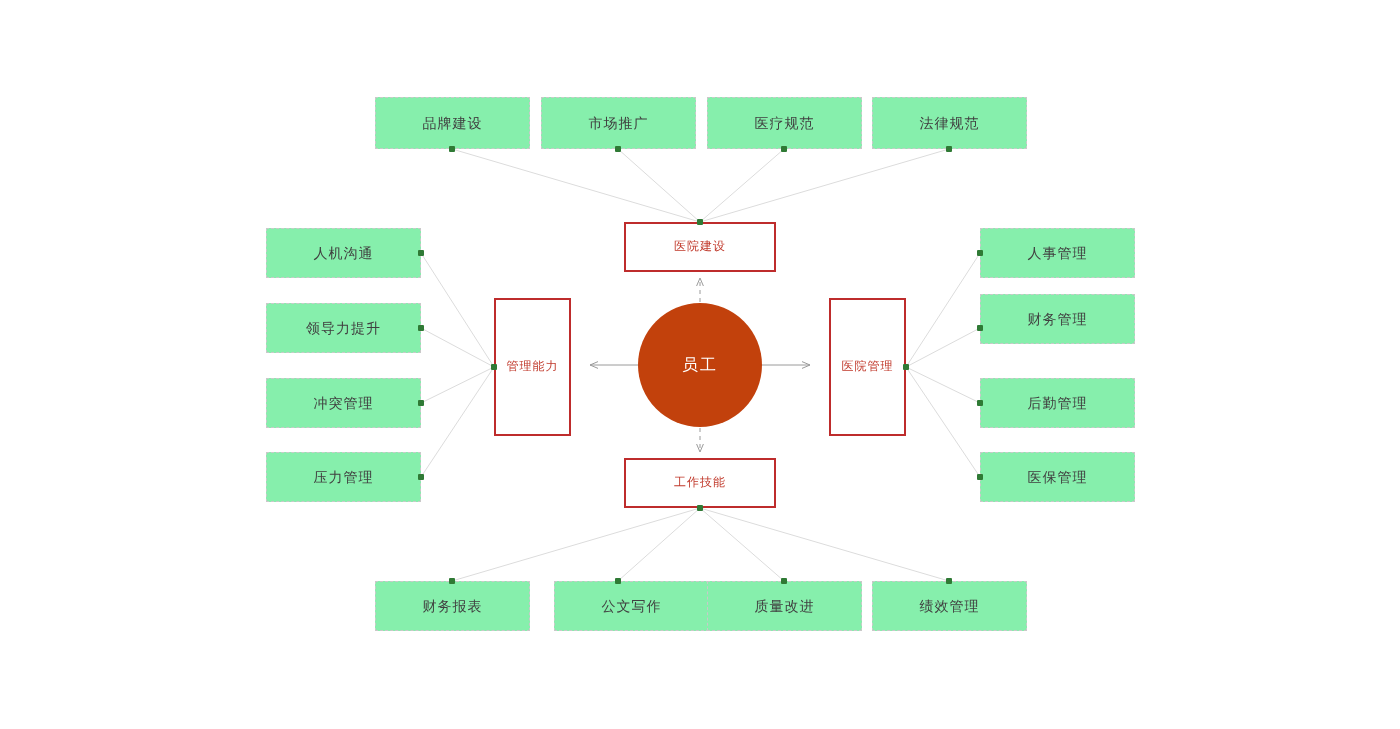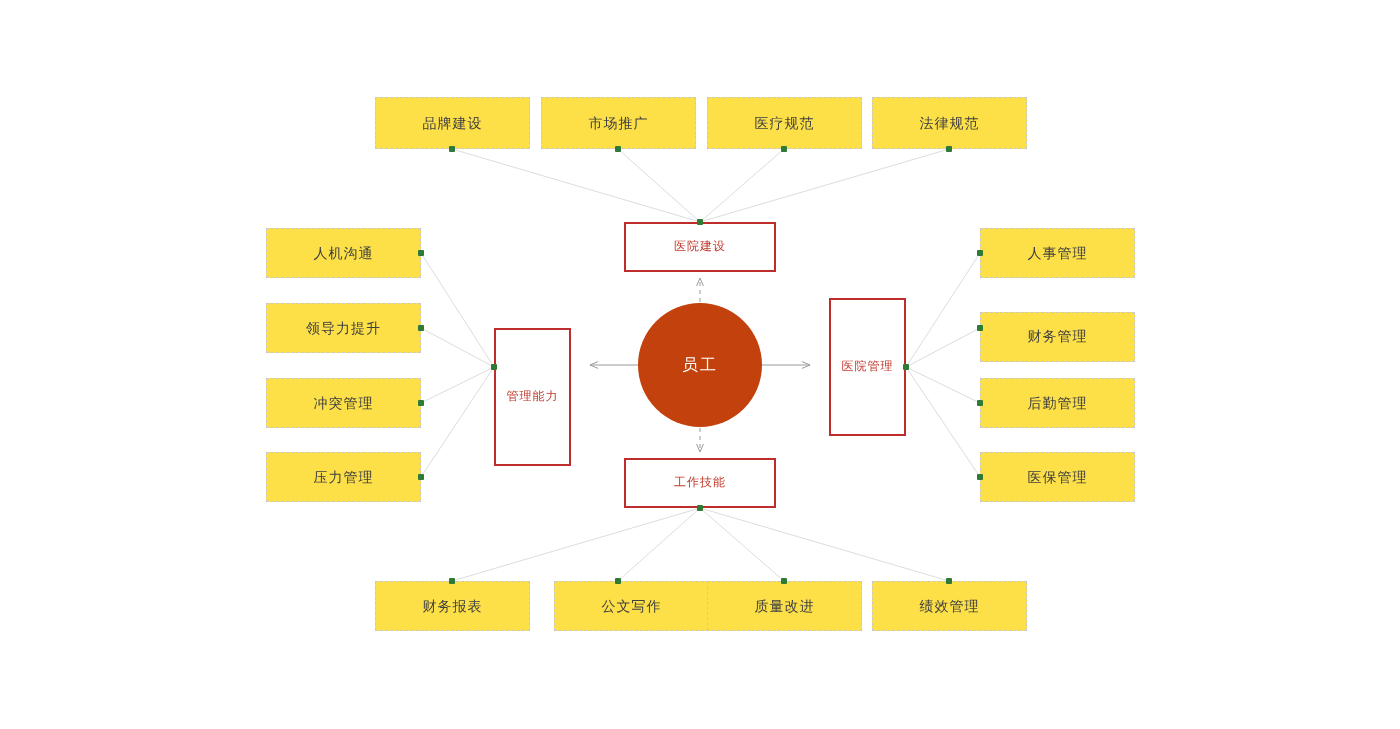--- a/index.html
+++ b/index.html
@@ -32,21 +32,21 @@
     display: flex;
     align-items: center;
     justify-content: center;
     text-align: center;
     line-height: 1.3;
   }
 
   
   .leaf {
     border: 1px dashed #c9c9c9;
-    background: #fde047;
+    background: #86efac;
     color: #404040;
     font-size: 14px;
     letter-spacing: 1px;
   }
 
   
   .branch {
     border: 2px solid #be2c2c;
     background: #ffffff;
     color: #c0392b;
@@ -105,33 +105,33 @@
         <line x1="645" y1="365" x2="590" y2="365" stroke="#9a9a9a" stroke-width="1" marker-end="url(#arrowhead)"></line>
         <line x1="755" y1="365" x2="810" y2="365" stroke="#9a9a9a" stroke-width="1" marker-end="url(#arrowhead)"></line>
         <line x1="700" y1="310" x2="700" y2="278" stroke="#9a9a9a" stroke-width="1" stroke-dasharray="4 4" marker-end="url(#arrowhead)"></line>
         <line x1="700" y1="420" x2="700" y2="452" stroke="#9a9a9a" stroke-width="1" stroke-dasharray="4 4" marker-end="url(#arrowhead)"></line>
       </g>
   </svg>
 
   <div id="nodes-layer">
       <div class="node hub" style="left: 638px; top: 303px; width: 124px; height: 124px; background: #c2410c; color: rgb(255, 255, 255);">员工</div>
       <div class="node branch" style="left: 624px; top: 222px; width: 152px; height: 50px; border-color: rgb(190, 44, 44); color: rgb(192, 57, 43);">医院建设</div>
-      <div class="node branch" style="left: 494px; top: 298px; width: 77px; height: 138px; border-color: rgb(190, 44, 44); color: rgb(192, 57, 43); margin-top: 30px;">管理能力</div>
+      <div class="node branch" style="left: 494px; top: 298px; width: 77px; height: 138px; border-color: rgb(190, 44, 44); color: rgb(192, 57, 43);">管理能力</div>
       <div class="node branch" style="left: 829px; top: 298px; width: 77px; height: 138px; border-color: rgb(190, 44, 44); color: rgb(192, 57, 43);">医院管理</div>
       <div class="node branch" style="left: 624px; top: 458px; width: 152px; height: 50px; border-color: rgb(190, 44, 44); color: rgb(192, 57, 43);">工作技能</div>
       <div class="node leaf" style="left: 375px; top: 97px; width: 155px; height: 52px;">品牌建设</div>
       <div class="node leaf" style="left: 541px; top: 97px; width: 155px; height: 52px;">市场推广</div>
       <div class="node leaf" style="left: 707px; top: 97px; width: 155px; height: 52px;">医疗规范</div>
       <div class="node leaf" style="left: 872px; top: 97px; width: 155px; height: 52px;">法律规范</div>
       <div class="node leaf" style="left: 266px; top: 228px; width: 155px; height: 50px;">人机沟通</div>
       <div class="node leaf" style="left: 266px; top: 303px; width: 155px; height: 50px;">领导力提升</div>
       <div class="node leaf" style="left: 266px; top: 378px; width: 155px; height: 50px;">冲突管理</div>
       <div class="node leaf" style="left: 266px; top: 452px; width: 155px; height: 50px;">压力管理</div>
       <div class="node leaf" style="left: 980px; top: 228px; width: 155px; height: 50px;">人事管理</div>
-      <div class="node leaf" style="left: 980px; top: 312px; width: 155px; height: 50px; font-family: Liberation Mono, monospace;">财务管理</div>
+      <div class="node leaf" style="left: 980px; top: 294px; width: 155px; height: 50px;">财务管理</div>
       <div class="node leaf" style="left: 980px; top: 378px; width: 155px; height: 50px;">后勤管理</div>
       <div class="node leaf" style="left: 980px; top: 452px; width: 155px; height: 50px;">医保管理</div>
       <div class="node leaf" style="left: 375px; top: 581px; width: 155px; height: 50px;">财务报表</div>
       <div class="node leaf" style="left: 554px; top: 581px; width: 155px; height: 50px;">公文写作</div>
       <div class="node leaf" style="left: 707px; top: 581px; width: 155px; height: 50px;">质量改进</div>
       <div class="node leaf" style="left: 872px; top: 581px; width: 155px; height: 50px;">绩效管理</div>
     </div>
   <div id="dots-layer">
       <span class="dot" style="left: 700px; top: 222px; background: rgb(47, 122, 53);"></span>
       <span class="dot" style="left: 494px; top: 367px; background: rgb(47, 122, 53);"></span>

